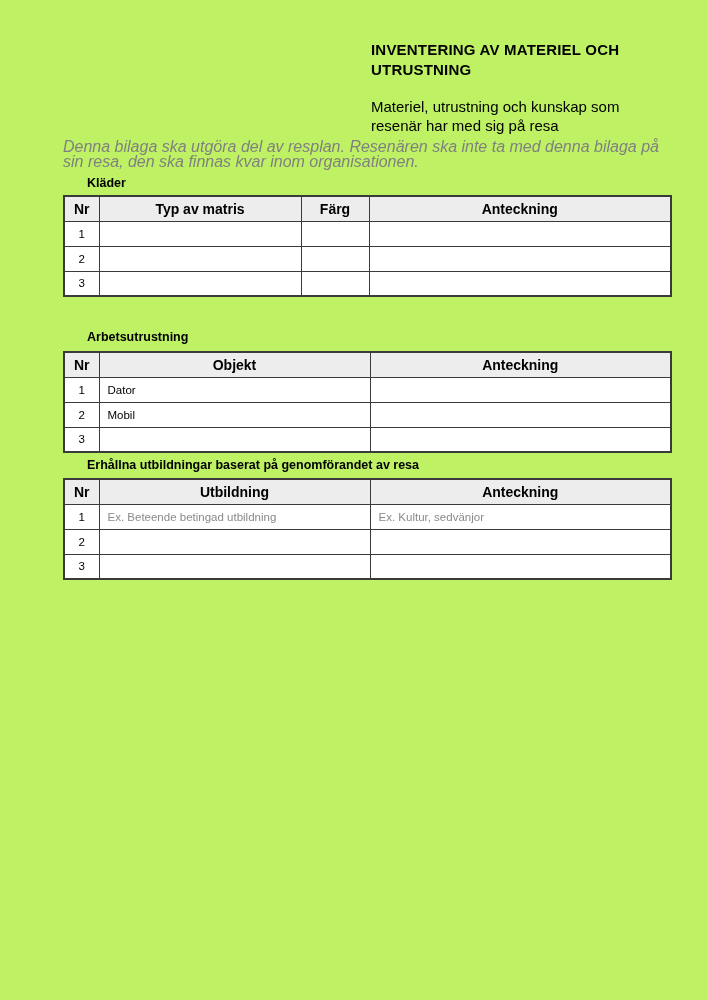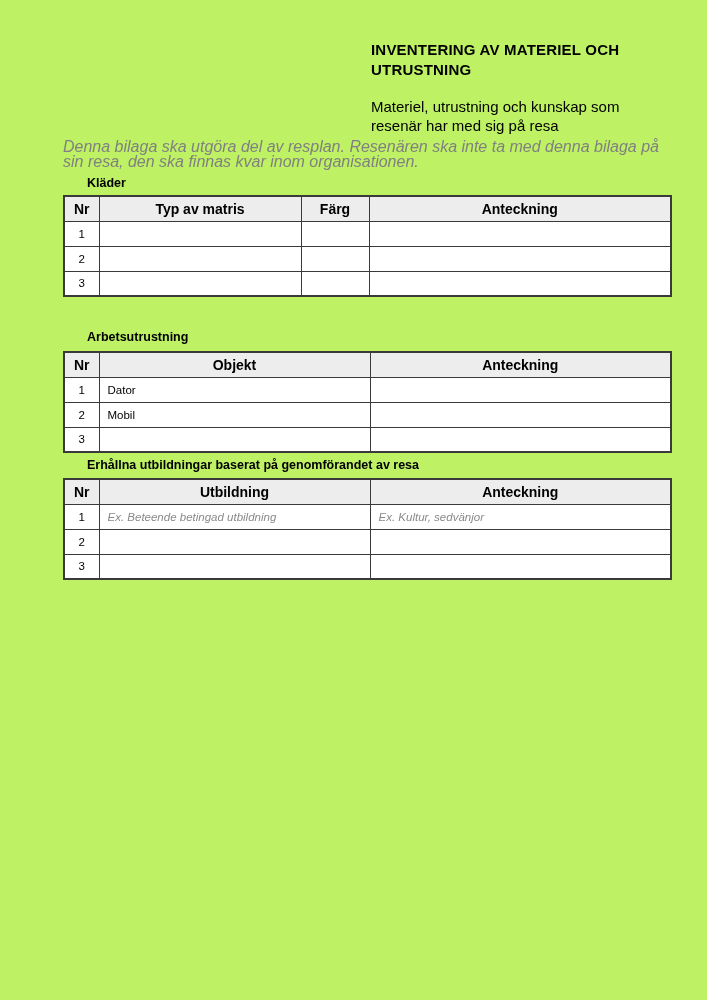--- a/index.html
+++ b/index.html
@@ -88,21 +88,20 @@
     padding: 0 8px;
     vertical-align: middle;
     background: #ffffff;
   }
   table.form-table td.nr-cell {
     text-align: center;
     padding: 0;
   }
   table.form-table td.example-cell {
     color: #8a8a8a;
-    font-style: italic;
   }
   .footer {
     position: absolute;
     left: 63px;
     top: 948px;
     width: 600px;
     text-align: right;
     font-size: 11px;
   }
   .footer .pg-num { font-weight: bold; }

